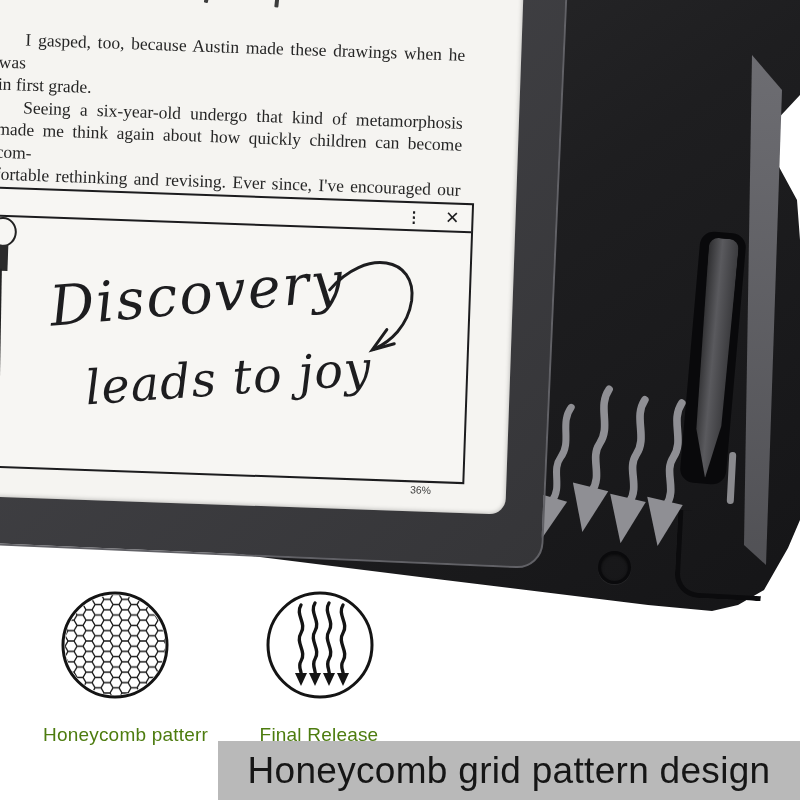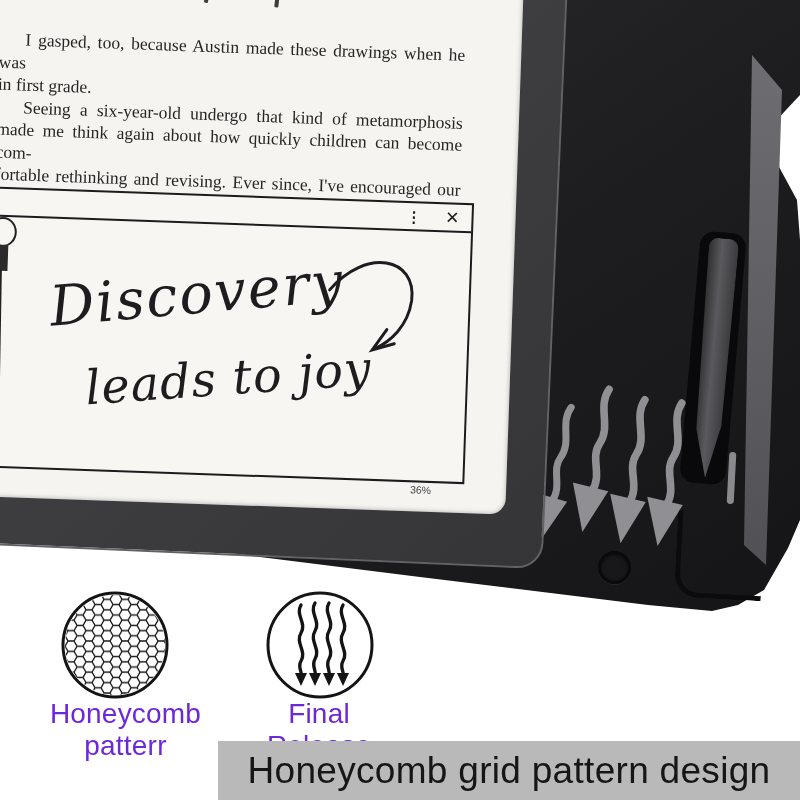--- a/index.html
+++ b/index.html
@@ -66,21 +66,21 @@
   .heat-arrow{position:absolute;color:#8f8f94;}
   .ha1{left:532px;top:400px;width:42px;height:150px;transform:rotate(10deg);}
   .ha2{left:570px;top:382px;width:44px;height:162px;transform:rotate(8deg);}
   .ha3{left:607px;top:390px;width:44px;height:168px;transform:rotate(7deg);}
   .ha4{left:644px;top:396px;width:44px;height:162px;transform:rotate(7deg);}
 
   
   .feature-icon{position:absolute;}
   .fi1{left:59px;top:589px;}
   .fi2{left:264px;top:589px;}
-  .feature-label{position:absolute;top:698px;font-size:28px;color:#6d28d9;text-align:center;letter-spacing:.2px;}
+  .feature-label{position:absolute;top:724px;font-size:19px;color:#4d7c0f;text-align:center;letter-spacing:.2px;}
   .fl1{left:18px;width:215px;}
   .fl2{left:238px;width:162px;}
 
   
   .caption-banner{position:absolute;left:218px;top:741px;width:582px;height:59px;background:#b9b9b9;
     display:flex;align-items:center;justify-content:center;}
   .caption-banner span{font-size:37px;color:#161616;letter-spacing:.3px;}
 </style>
 </head>
 <body>

